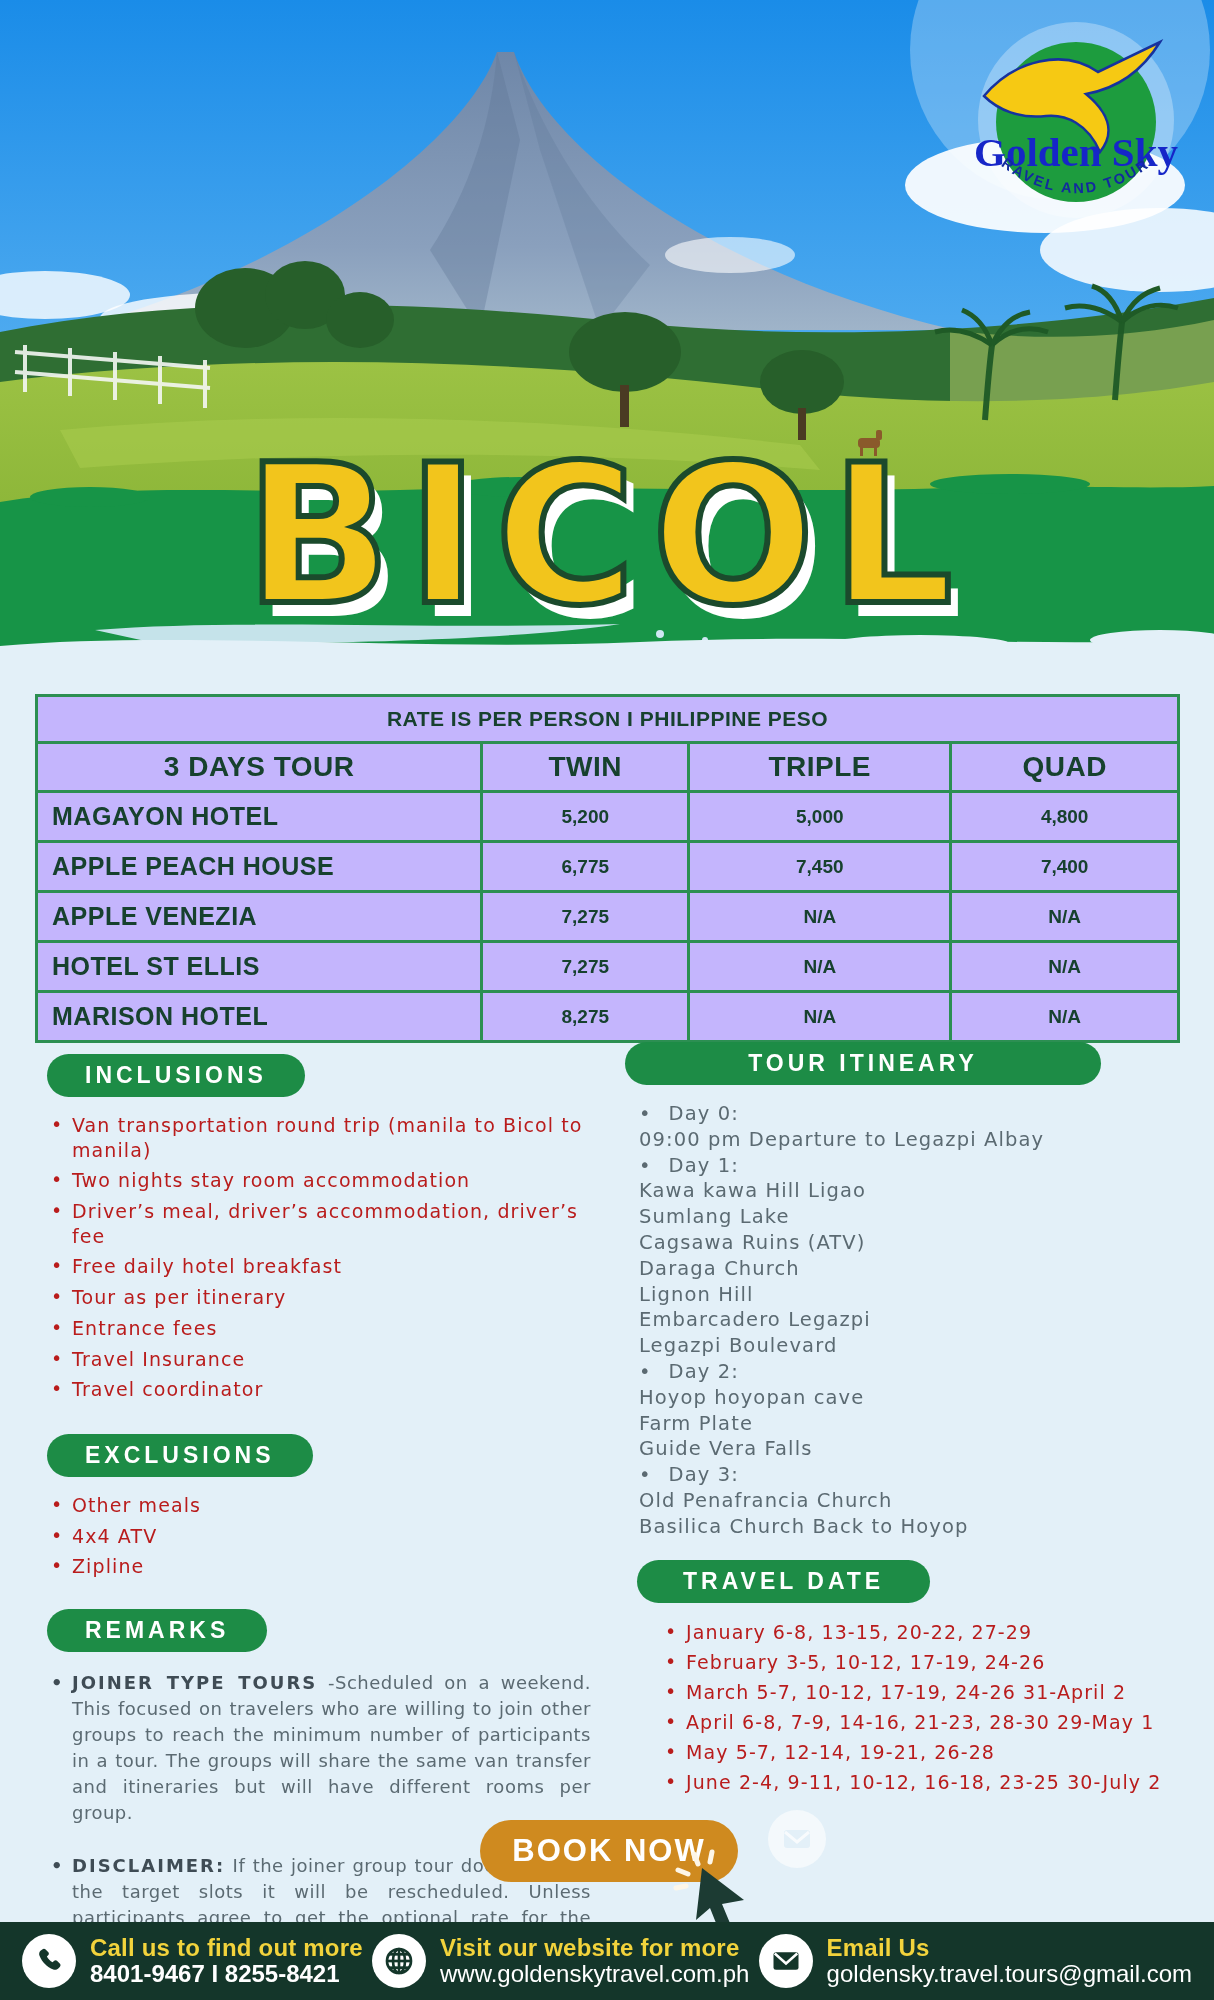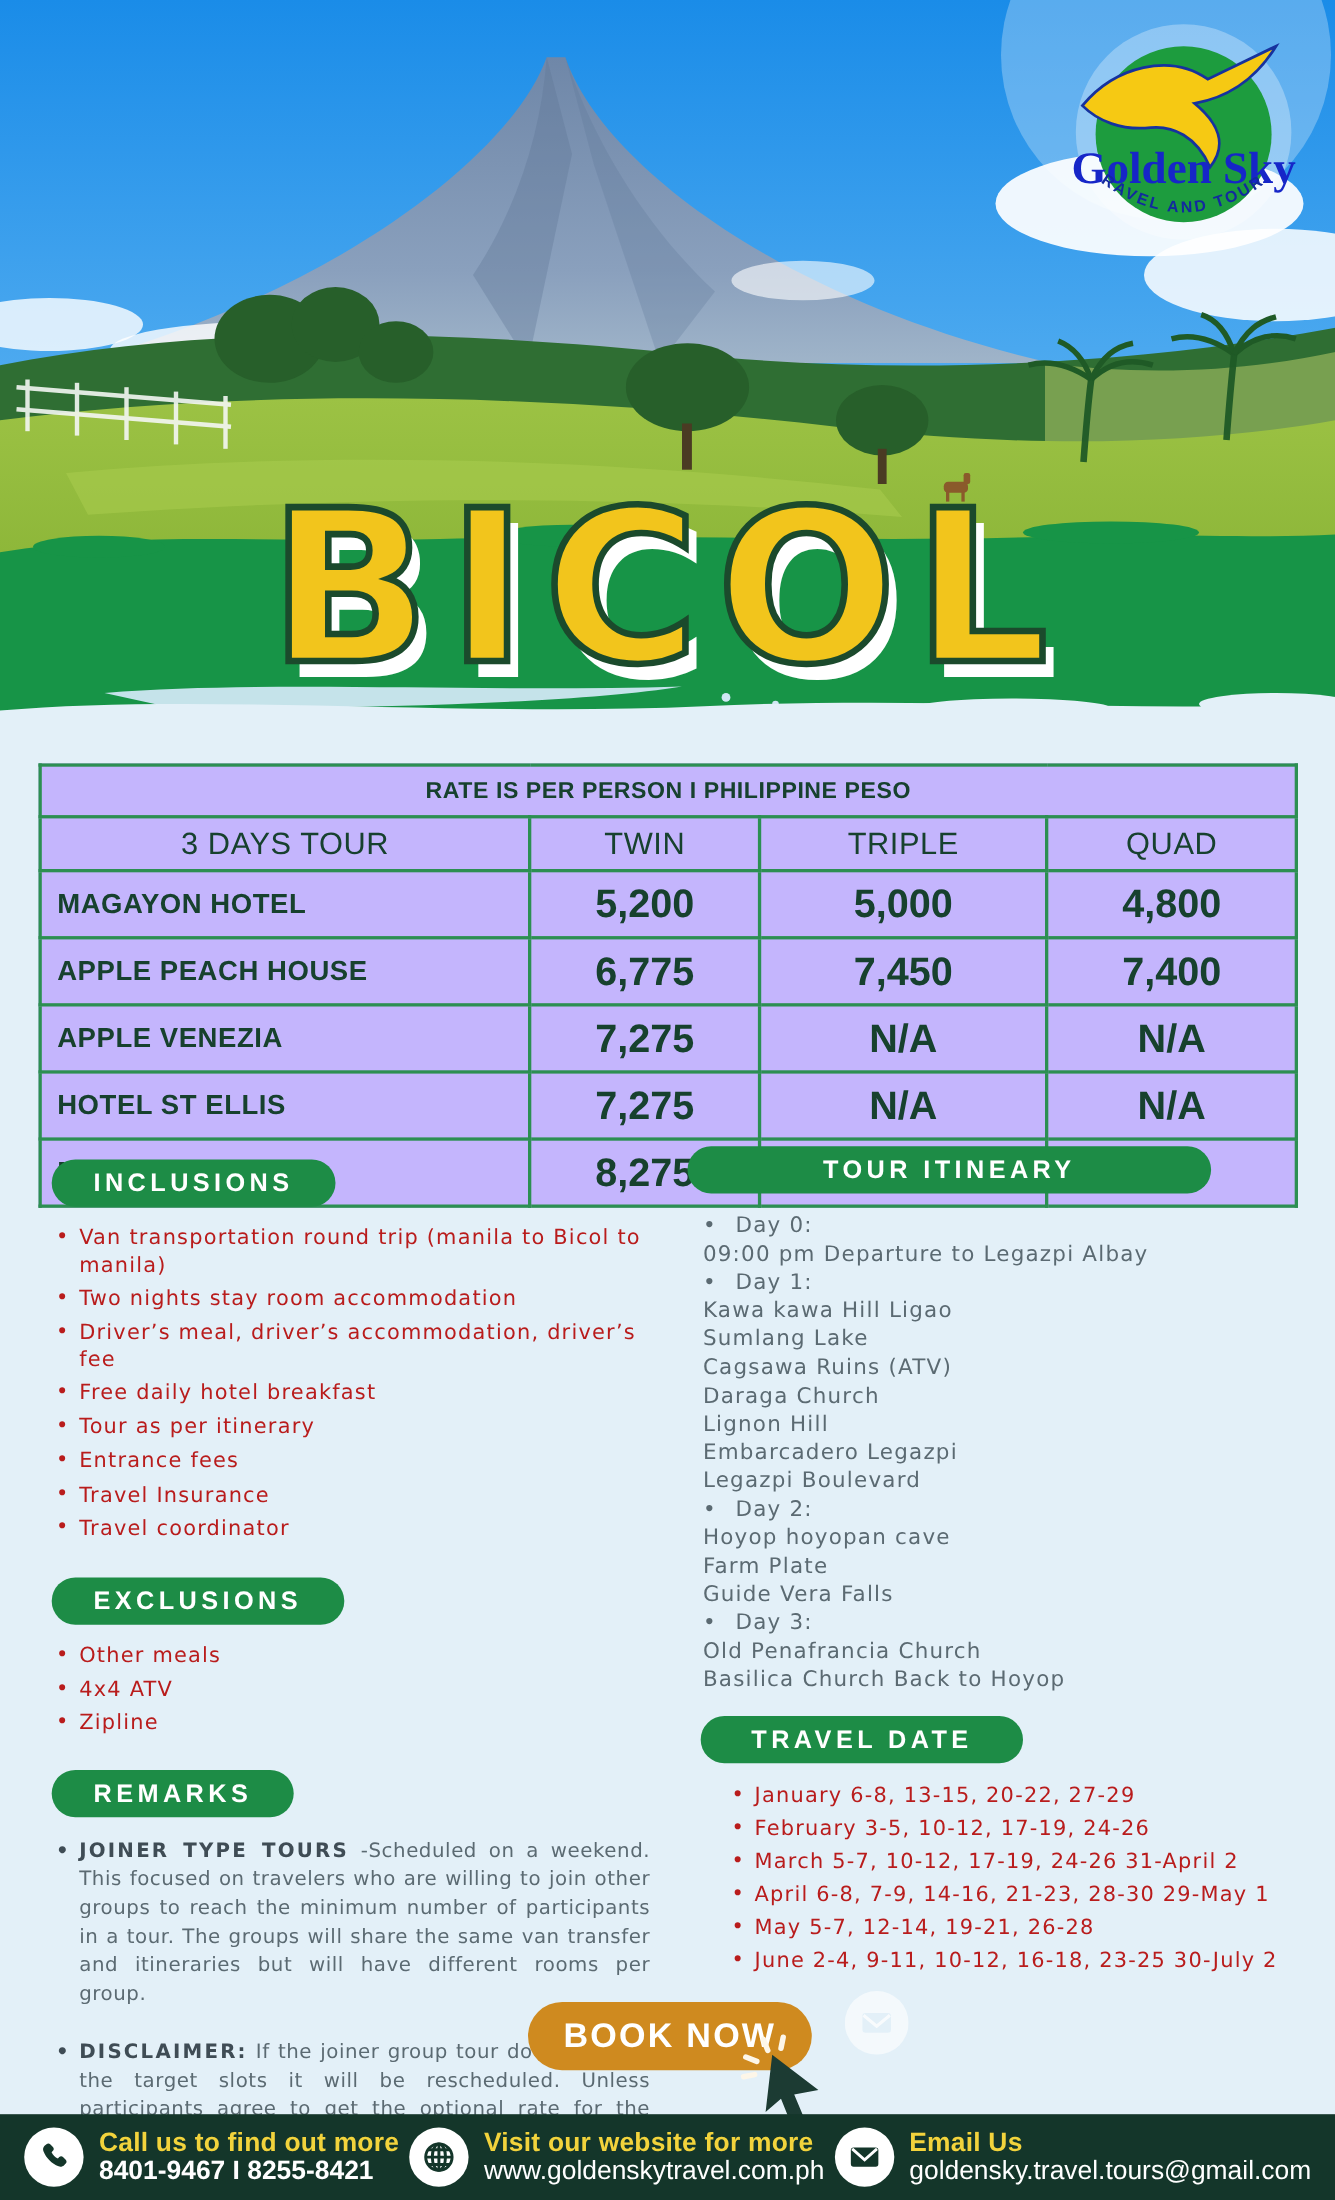--- a/index.html
+++ b/index.html
@@ -16,23 +16,23 @@
     -webkit-text-stroke:6px #1b4a2c;
     text-shadow:10px 14px 0 #ffffff;
   }
   .logo{position:absolute;top:18px;right:18px;width:240px;height:210px;z-index:6;}
 
   
   .rate-table{position:absolute;top:694px;left:35px;width:1145px;border-collapse:collapse;
     background:#c4b5fd;color:#17412e;}
   .rate-table td,.rate-table th{border:3px solid #2c8f52;}
   .rate-caption{font-size:21px;font-weight:700;text-align:center;padding:10px 4px;letter-spacing:.5px;}
-  .rate-head th{font-size:28px;font-weight:400;padding:7px 16px;letter-spacing:.5px;}
+  .rate-head th{font-size:28px;font-weight:700;padding:7px 16px;letter-spacing:.5px;}
   .rate-table td.hotel{font-size:25px;font-weight:700;text-align:left;padding:9px 4px 9px 14px;letter-spacing:.5px;}
-  .rate-table td.val{font-size:36px;font-weight:700;text-align:center;padding:8px 4px;}
+  .rate-table td.val{font-size:19px;font-weight:700;text-align:center;padding:8px 4px;}
   .col-hotel{width:39%;}
 
   
   .cols{position:absolute;top:1042px;left:35px;width:1144px;display:grid;
     grid-template-columns:556px 1fr;column-gap:34px;}
   .pill{display:inline-block;background:#1d8c46;color:#fff;font-weight:700;
     font-size:23px;letter-spacing:4px;padding:8px 38px;border-radius:30px;}
   .pill.block{display:block;width:396px;text-align:center;padding:8px 38px;}
   .leftcol .pill{margin:12px 0 2px 12px;}
 

